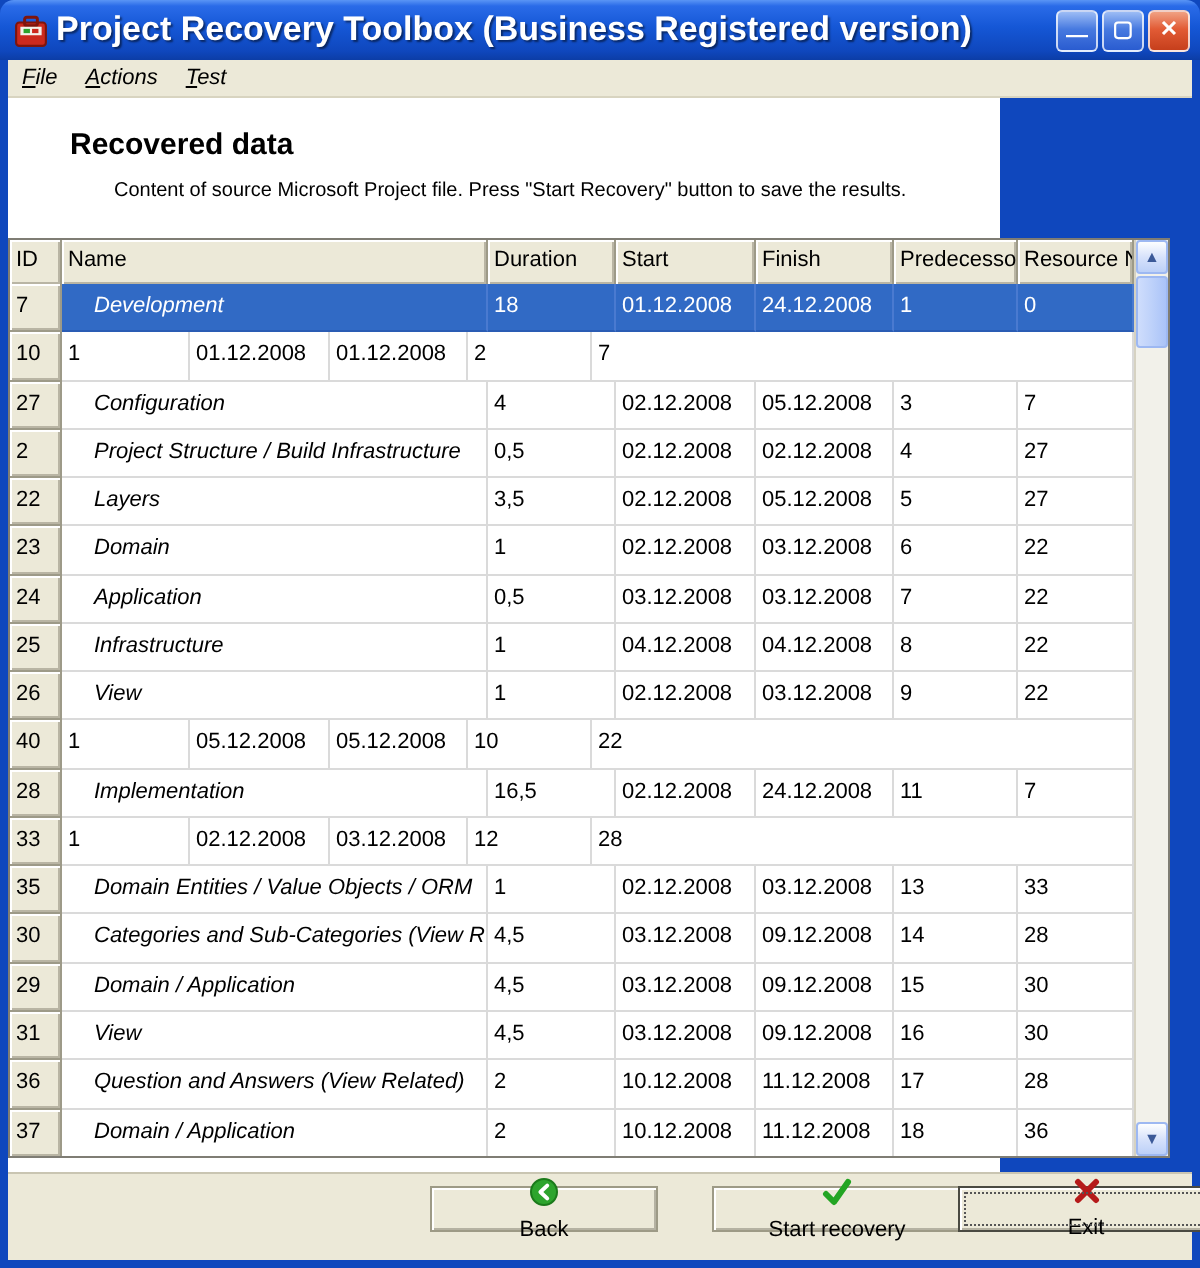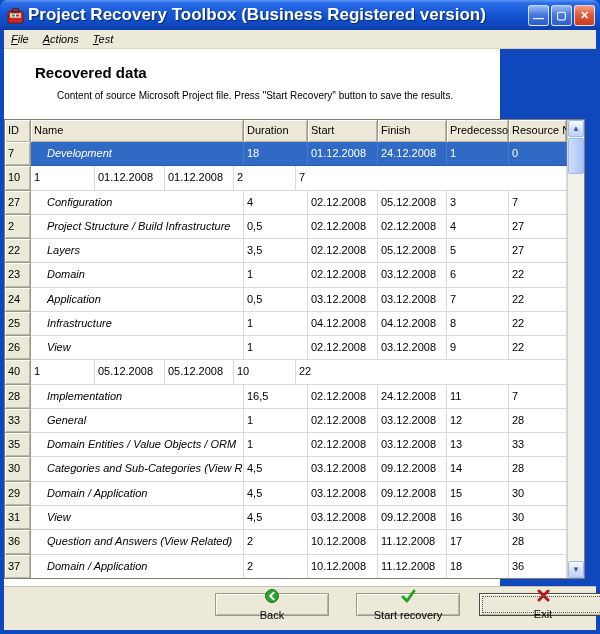--- a/index.html
+++ b/index.html
@@ -79,21 +79,21 @@
 
   
   .footer { position:absolute; left:4px; top:586px; width:592px; height:44px;
     background:#ece9d8; border-top:1px solid #c9c5b2; }
   .btn { position:absolute; top:6px; height:23px;
     background:#ece9d8; border:1px solid #9d9a86; font-size:11px; color:#000;
     box-shadow:inset 1px 1px 0 #fff, inset -1px -1px 0 #b5b2a2;
     display:flex; align-items:center; justify-content:center; gap:6px;
     cursor:default;flex-direction:column; }
   .btn-back { left:211px; width:114px; }
-  .btn-start { left:352px; width:104px; }
+  .btn-start { left:352px; width:125px; }
   .btn-exit { left:475px; width:128px; border:1px solid #4a4a42;
     outline:1px dotted #555; outline-offset:-4px; }
   .btn svg { flex:0 0 auto; }
 </style>
 </head>
 <body>
 
 <div class="window">
 
   <div class="titlebar">
@@ -228,21 +228,20 @@
               <div class="cell c0 idcell">28</div>
               <div class="cell c1 namecell">Implementation</div>
               <div class="cell c2">16,5</div>
               <div class="cell c3">02.12.2008</div>
               <div class="cell c4">24.12.2008</div>
               <div class="cell c5">11</div>
               <div class="cell c6">7</div>
             </div>
             <div class="grid-row">
               <div class="cell c0 idcell">33</div>
-              <div class="cell c1 namecell">General</div>
               <div class="cell c2">1</div>
               <div class="cell c3">02.12.2008</div>
               <div class="cell c4">03.12.2008</div>
               <div class="cell c5">12</div>
               <div class="cell c6">28</div>
             </div>
             <div class="grid-row">
               <div class="cell c0 idcell">35</div>
               <div class="cell c1 namecell">Domain Entities / Value Objects / ORM</div>
               <div class="cell c2">1</div>

